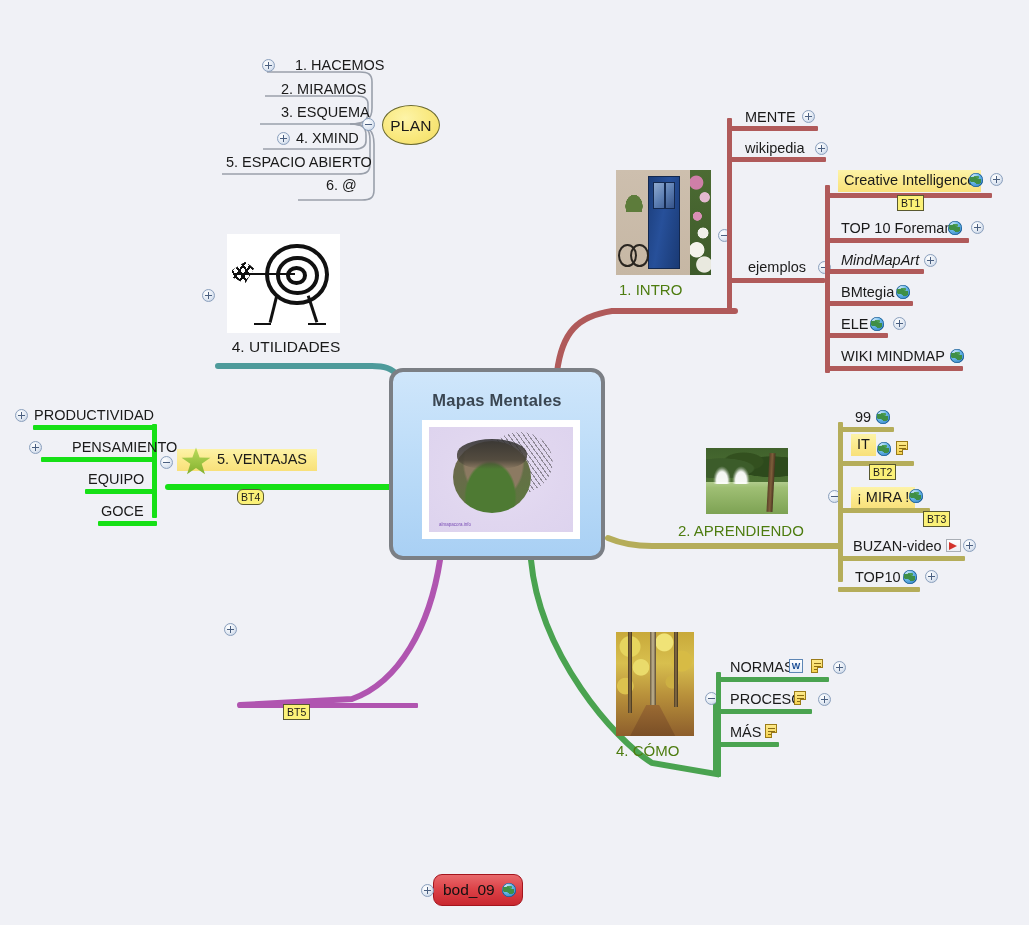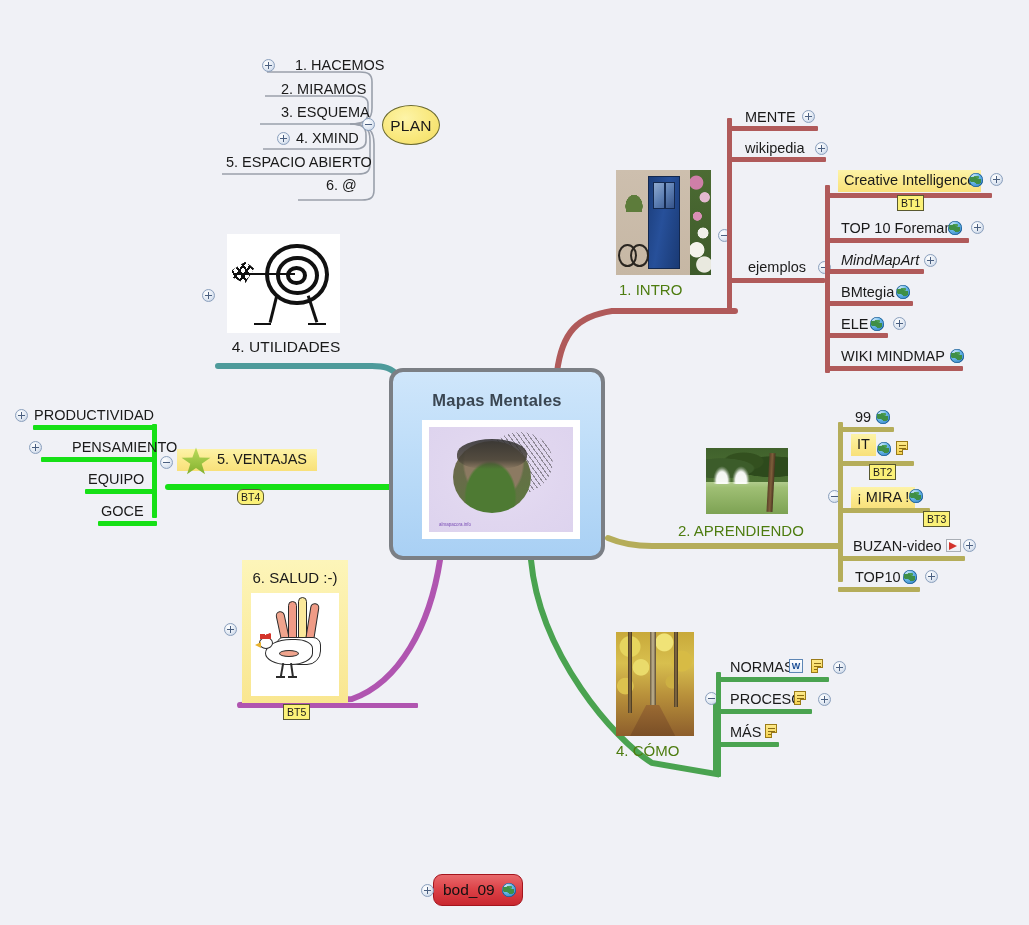--- a/index.html
+++ b/index.html
@@ -594,43 +594,20 @@
   <div class="topic" style="left:48px; top:439px;margin-left:24px;">PENSAMIENTO</div>
   <div class="bar" style="left:41px; top:457px; width:116px; background:#16e016;"></div>
   <div class="tog plus" style="left:29px; top:441px;"></div>
 
   <div class="topic" style="left:88px; top:471px;">EQUIPO</div>
   <div class="bar" style="left:85px; top:489px; width:72px; background:#16e016;"></div>
 
   <div class="topic" style="left:101px; top:503px;">GOCE</div>
   <div class="bar" style="left:98px; top:521px; width:59px; background:#16e016;"></div>
 
-  <div id="n-salud">
-    <div id="n-salud-label">6. SALUD :-)</div>
-    <div id="n-salud-img">
-      <div class="hand">
-        <div class="fng f1"></div>
-        <div class="fng f2"></div>
-        <div class="fng f3"></div>
-        <div class="fng f4"></div>
-        <div class="palm"></div>
-      </div>
-      <div class="chick">
-        <div class="body"></div>
-        <div class="wing"></div>
-        <div class="head"></div>
-        <div class="comb"></div>
-        <div class="beak"></div>
-        <div class="lg lg1"></div>
-        <div class="lg lg2"></div>
-        <div class="claw c1"></div>
-        <div class="claw c2"></div>
-      </div>
-    </div>
-  </div>
   <div class="bar" style="left:240px; top:703px; width:178px; background:#b055b0;"></div>
   <div class="bt" style="left:283px; top:704px;">BT5</div>
   <div class="tog plus" style="left:224px; top:623px;"></div>
 
   <svg class="conn" viewBox="0 0 1029 925">
     <path d="M 372 124 L 366 124" fill="none" stroke="#9aa0ab" stroke-width="1.6"></path>
 
     <path d="M 360 124 L 350 124" fill="none" stroke="#9aa0ab" stroke-width="1.6"></path>
     <path d="M 350 124 C 368 124 372 118 372 108 L 372 82 C 372 74 368 72 360 72 L 267 72" fill="none" stroke="#9aa0ab" stroke-width="1.6"></path>
     <path d="M 350 124 C 365 124 368 120 368 112 L 368 104 C 368 98 364 96 357 96 L 265 96" fill="none" stroke="#9aa0ab" stroke-width="1.6"></path>

